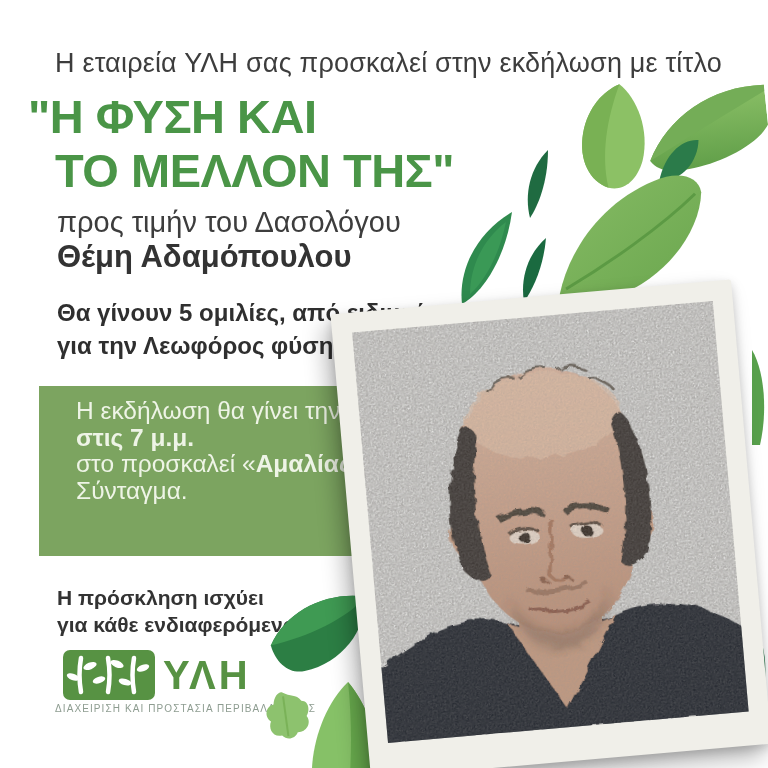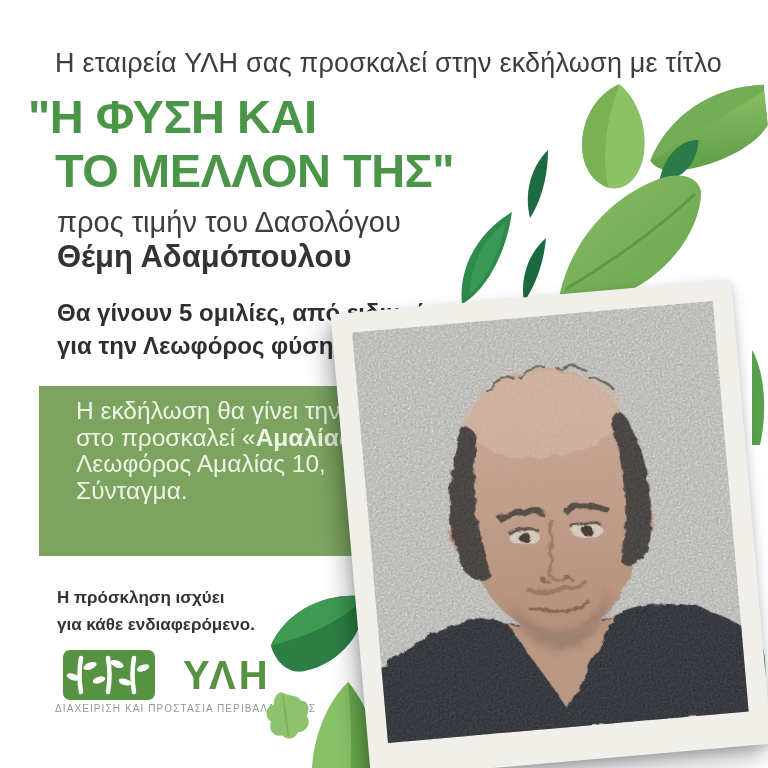--- a/index.html
+++ b/index.html
@@ -16,23 +16,23 @@
   .honor-line{left:57px;top:206px;font-size:29px;color:#3d3d3d;white-space:nowrap;}
   .honoree{left:57px;top:239px;font-size:31px;font-weight:700;color:#333333;white-space:nowrap;}
   .talks{left:57px;top:296px;font-size:24px;line-height:33px;font-weight:700;color:#2f2f2f;white-space:nowrap;}
   .event-box{
     left:0;top:386px;width:360px;height:170px;background:#7ca460;
     clip-path:polygon(0 0,322px 0,352px 100%,0 100%);
     padding:12px 0 0 37px;box-sizing:border-box;
     color:#eef4e6;font-size:24.5px;line-height:26.5px;white-space:nowrap;z-index:2;margin-left:39px;
   }
   .event-box .b{font-weight:700;}
-  .note{left:57px;top:584px;font-size:17px;line-height:27px;font-weight:700;color:#333333;white-space:nowrap;}
+  .note{left:57px;top:584px;font-size:21px;line-height:27px;font-weight:700;color:#333333;white-space:nowrap;}
   
-  .logo-row{left:55px;top:650px;display:flex;align-items:center;gap:28px;padding-left:8px;}
+  .logo-row{left:55px;top:650px;display:flex;align-items:center;gap:8px;padding-left:8px;}
   .logo-word{font-size:40px;font-weight:700;color:#579243;letter-spacing:3px;line-height:48px;}
   .logo-tagline{left:55px;top:703px;font-size:10px;letter-spacing:1.1px;color:#8d9c90;white-space:nowrap;}
   
   .polaroid{
     left:350px;top:296px;width:402px;height:466px;background:#f0efe9;border-radius:3px;
     transform:rotate(-5deg);z-index:3;
     box-shadow:-8px 12px 22px rgba(0,0,0,.28), 0 4px 10px rgba(0,0,0,.15);
     padding:20px 20px 34px 20px;box-sizing:border-box;
   }
   .polaroid svg{display:block;width:362px;height:412px;}
@@ -179,22 +179,22 @@
   <div class="abs honoree">Θέμη Αδαμόπουλου</div>
   <div class="abs honor-line">προς τιμήν του Δασολόγου</div>
 
   <div class="abs talks">
     <div>Θα γίνουν 5 ομιλίες, από ειδικούς</div>
     <div><span>για την </span><span style="font-weight:700">Λεωφόρος φύση</span><span>.</span></div>
   </div>
 
   <div class="abs event-box">
     <div>Η εκδήλωση θα γίνει την</div>
+    <div class="b">στις 7 μ.μ.</div>
     <div><span>στο προσκαλεί «</span><span class="b">Αμαλίας</span><span>»,</span></div>
-    <div>Λεωφόρος Αμαλίας 10,</div>
     <div>Σύνταγμα.</div>
   </div>
 
   <div class="abs note">
     <div>Η πρόσκληση ισχύει</div>
     <div>για κάθε ενδιαφερόμενο.</div>
   </div>
 
   <div class="abs logo-row">
     <svg width="92" height="50" viewBox="0 0 92 50">

